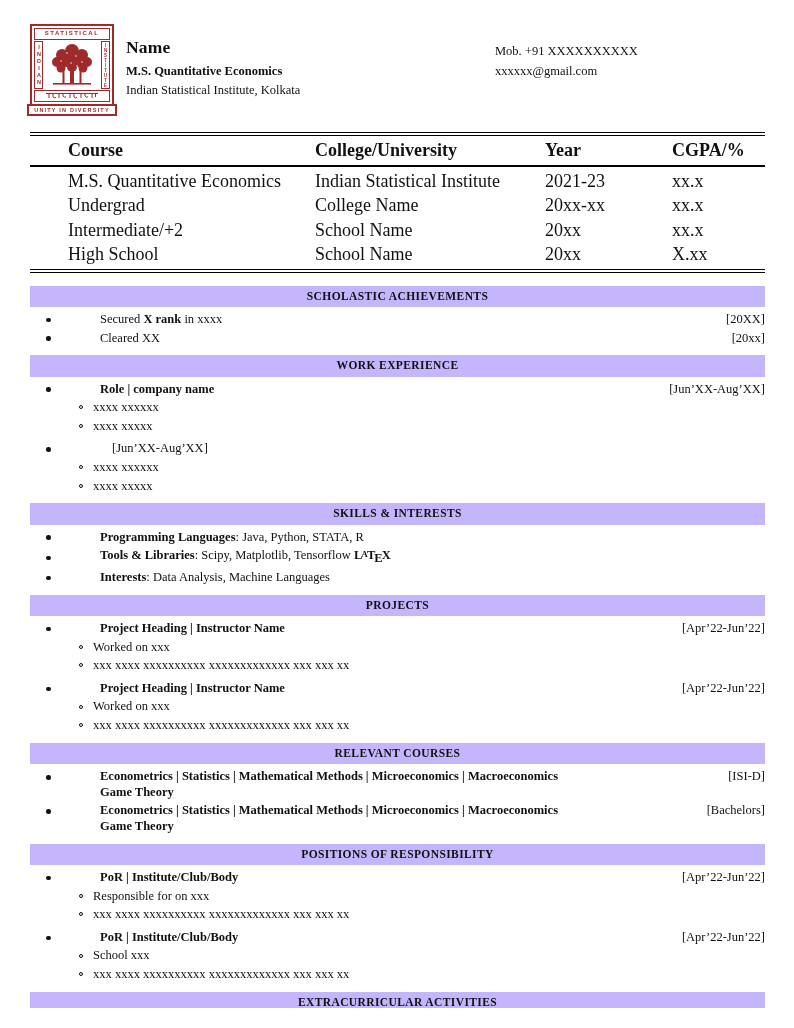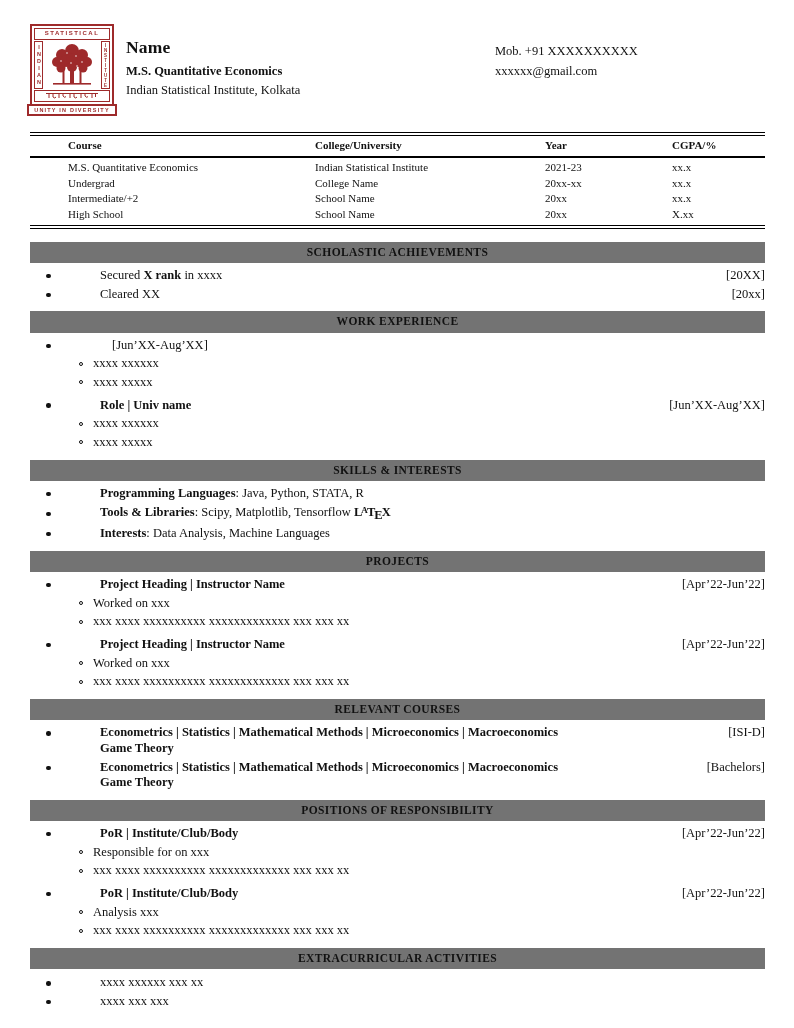--- a/index.html
+++ b/index.html
@@ -35,31 +35,31 @@
   .logo-tree { flex: 1; display: flex; align-items: center; justify-content: center; }
   .logo-motto { margin: 1px 2px 0; border: 1px solid #9e2a2b; height: 10px;
                 display: flex; align-items: center; justify-content: center; }
   .logo-bottom { margin: 2px -5px 0; border: 2px solid #9e2a2b; background: #fff;
                  font-size: 5.5px; font-weight: bold; letter-spacing: 1.2px;
                  text-align: center; padding: 1px 0; }
 
   
   .edu-table { width: 100%; border-collapse: collapse; margin-top: 16px;
                border-top: 4px double #000; border-bottom: 4px double #000; }
-  .edu-table th, .edu-table td { text-align: left; font-size: 11px; padding: 1px 0; }
+  .edu-table th, .edu-table td { text-align: left; font-size: 18px; padding: 1px 0; }
   .edu-table th { font-weight: bold; border-bottom: 2px solid #000; padding: 3px 0; }
   .c1 { width: 285px; padding-left: 38px !important; box-sizing: border-box; }
   .c2 { width: 230px; }
   .c3 { width: 127px; }
   .c4 { width: auto; margin-left: 28px; }
   .edu-table tbody tr:first-child td { padding-top: 3px; }
   .edu-table tbody tr:last-child td { padding-bottom: 3px; }
 
   
-  .banner { background: #737373; text-align: center; font-weight: bold;
+  .banner { background: #c4b5fd; text-align: center; font-weight: bold;
             font-size: 11.5px; letter-spacing: .4px; padding: 3px 0 4px;
             margin-top: 9px; margin-bottom: 5px; }
   .banner-first { margin-top: 13px; }
 
   
   .l1row { display: flex; align-items: baseline; padding-left: 15px; margin-top: 3px; gap: 40px; }
   .l1row .marker { flex: 0 0 15px; position: relative; align-self: center; height: 12px; }
   .dot { position: absolute; left: 1px; top: 4px; width: 4.5px; height: 4.5px;
          border-radius: 50%; background: #111; }
   .l1text { flex: 1 1 auto; }
@@ -211,20 +211,21 @@
 
   <div class="banner">
     <span>WORK EXPERIENCE</span>
   </div>
   <div>
     <div class="group">
       <div class="l1row">
         <span class="marker">
             <span class="dot"></span>
           </span>
+        <span class="l1text bold">Role | company name</span>
         <span class="date">[Jun’XX-Aug’XX]</span>
       </div>
       <div class="subs">
         <div class="l2row">
           <span class="marker">
               <span class="ring"></span>
             </span>
           <span>xxxx xxxxxx</span>
         </div>
         <div class="l2row">
@@ -233,21 +234,20 @@
             </span>
           <span>xxxx xxxxx</span>
         </div>
       </div>
     </div>
     <div class="group">
       <div class="l1row">
         <span class="marker">
             <span class="dot"></span>
           </span>
-        <span class="l1text bold">Role | Univ name</span>
         <span class="date">[Jun’XX-Aug’XX]</span>
       </div>
       <div class="subs">
         <div class="l2row">
           <span class="marker">
               <span class="ring"></span>
             </span>
           <span>xxxx xxxxxx</span>
         </div>
         <div class="l2row">
@@ -389,21 +389,21 @@
             <span class="dot"></span>
           </span>
         <span class="l1text bold">PoR | Institute/Club/Body</span>
         <span class="date">[Apr’22-Jun’22]</span>
       </div>
       <div class="subs">
         <div class="l2row">
           <span class="marker">
               <span class="ring"></span>
             </span>
-          <span>Analysis xxx</span>
+          <span>School xxx</span>
         </div>
         <div class="l2row">
           <span class="marker">
               <span class="ring"></span>
             </span>
           <span>xxx xxxx xxxxxxxxxx xxxxxxxxxxxxx xxx xxx xx</span>
         </div>
       </div>
     </div>
   </div>

